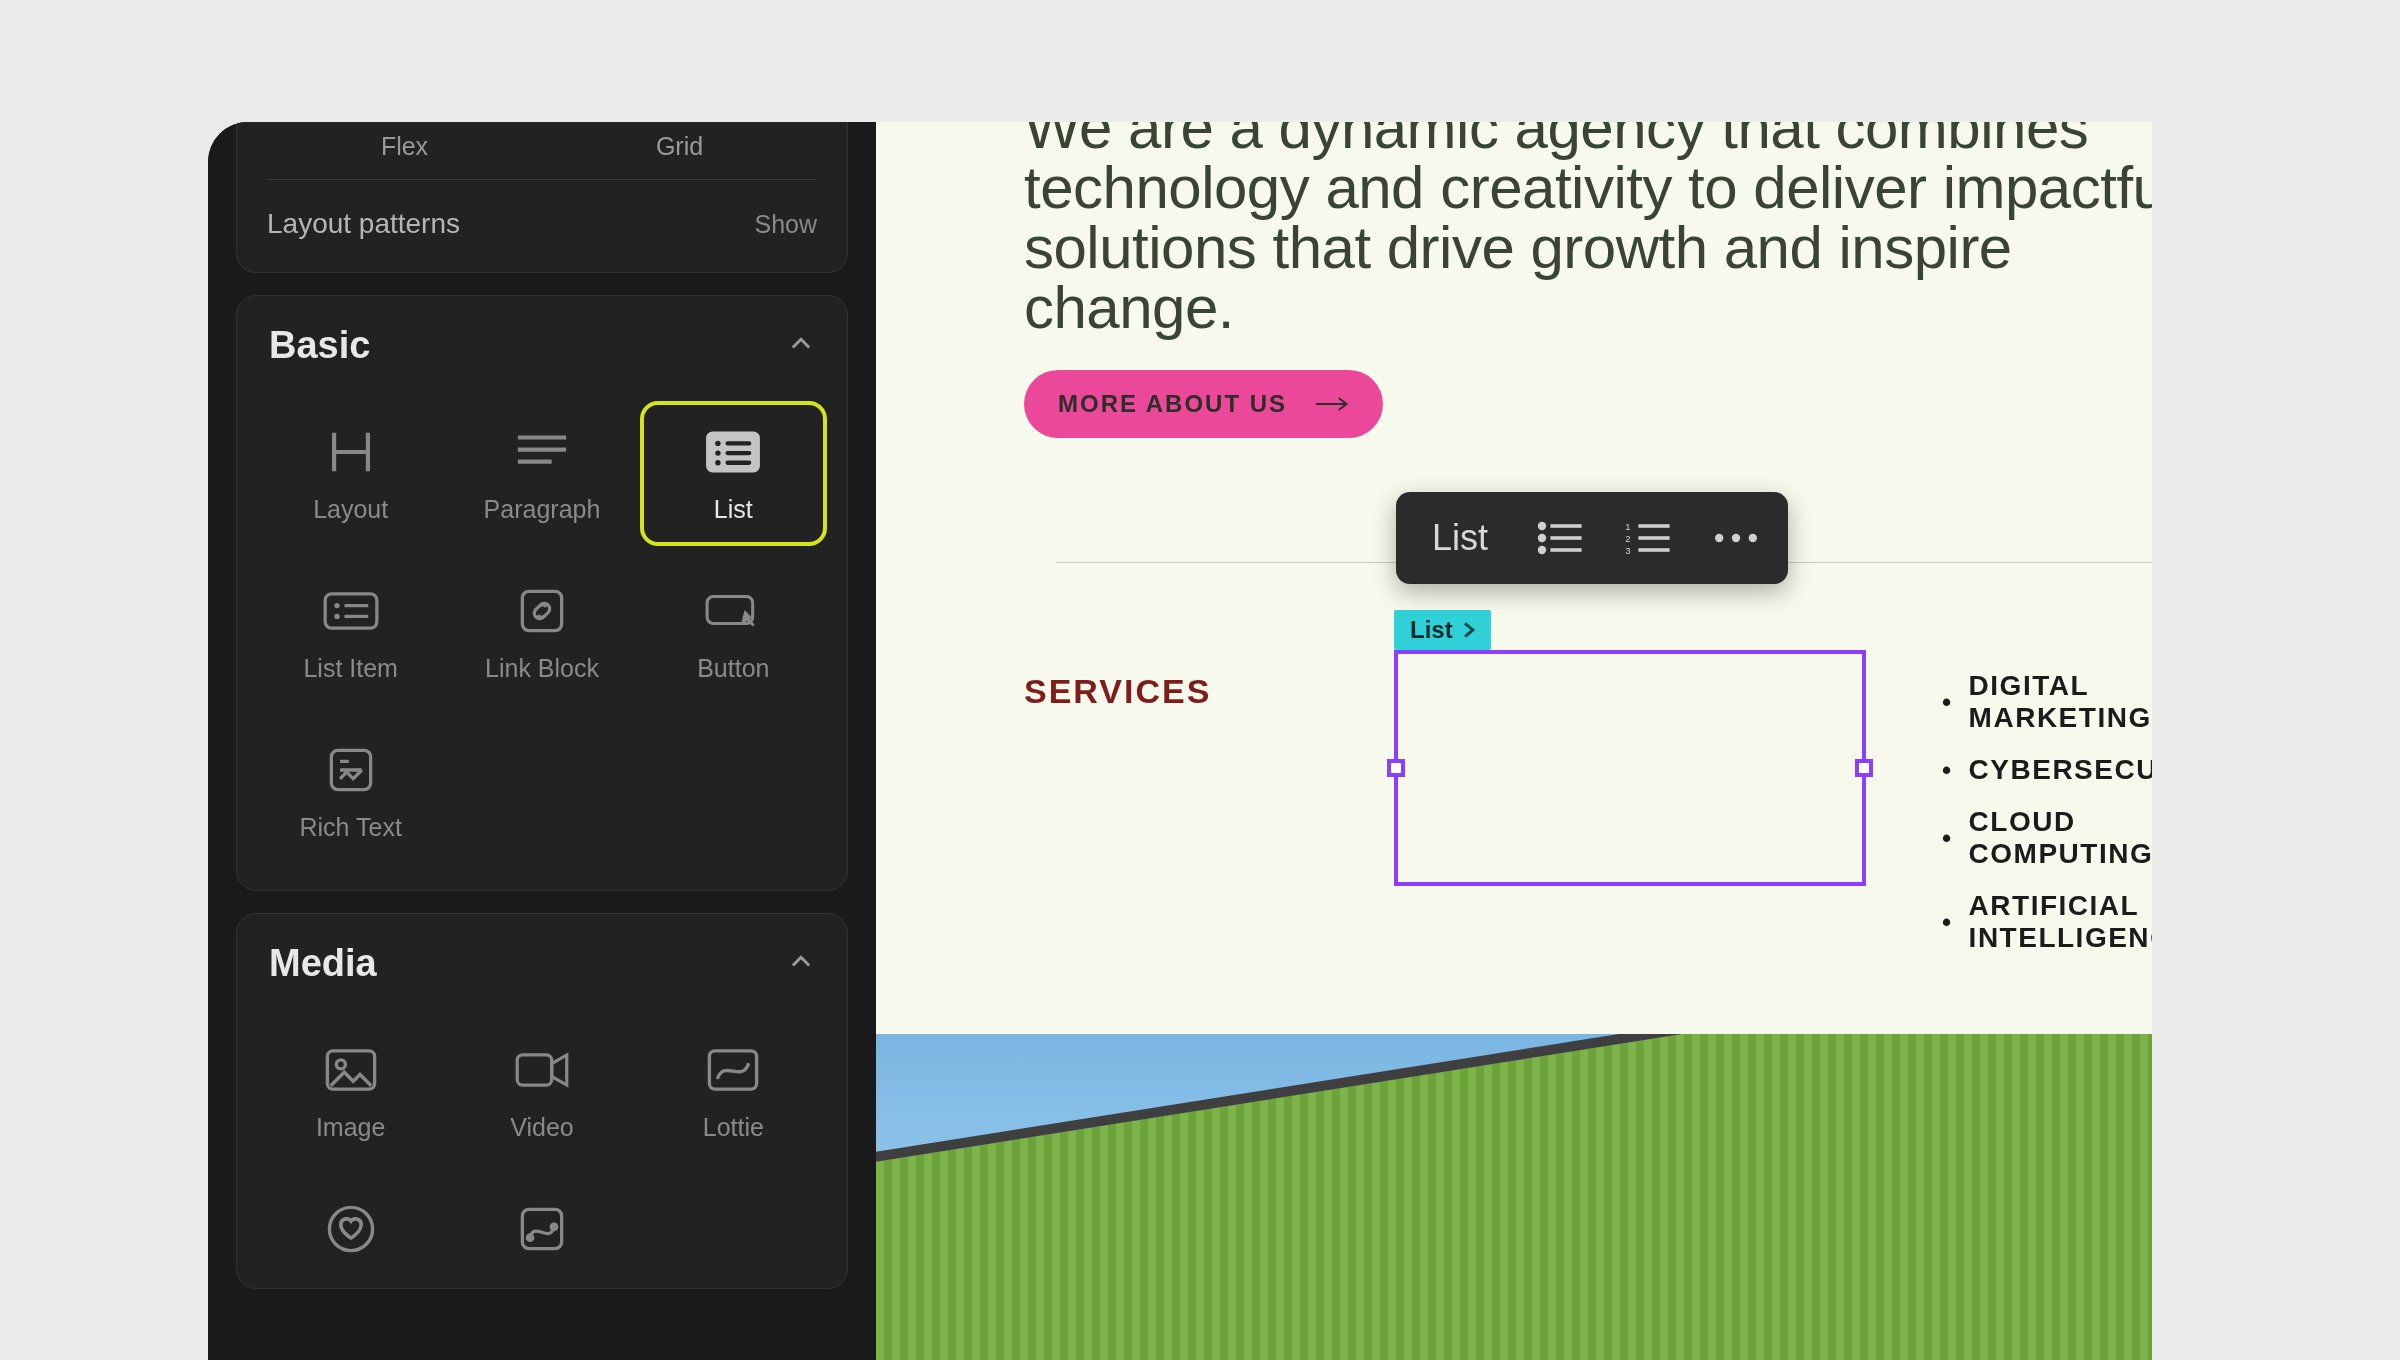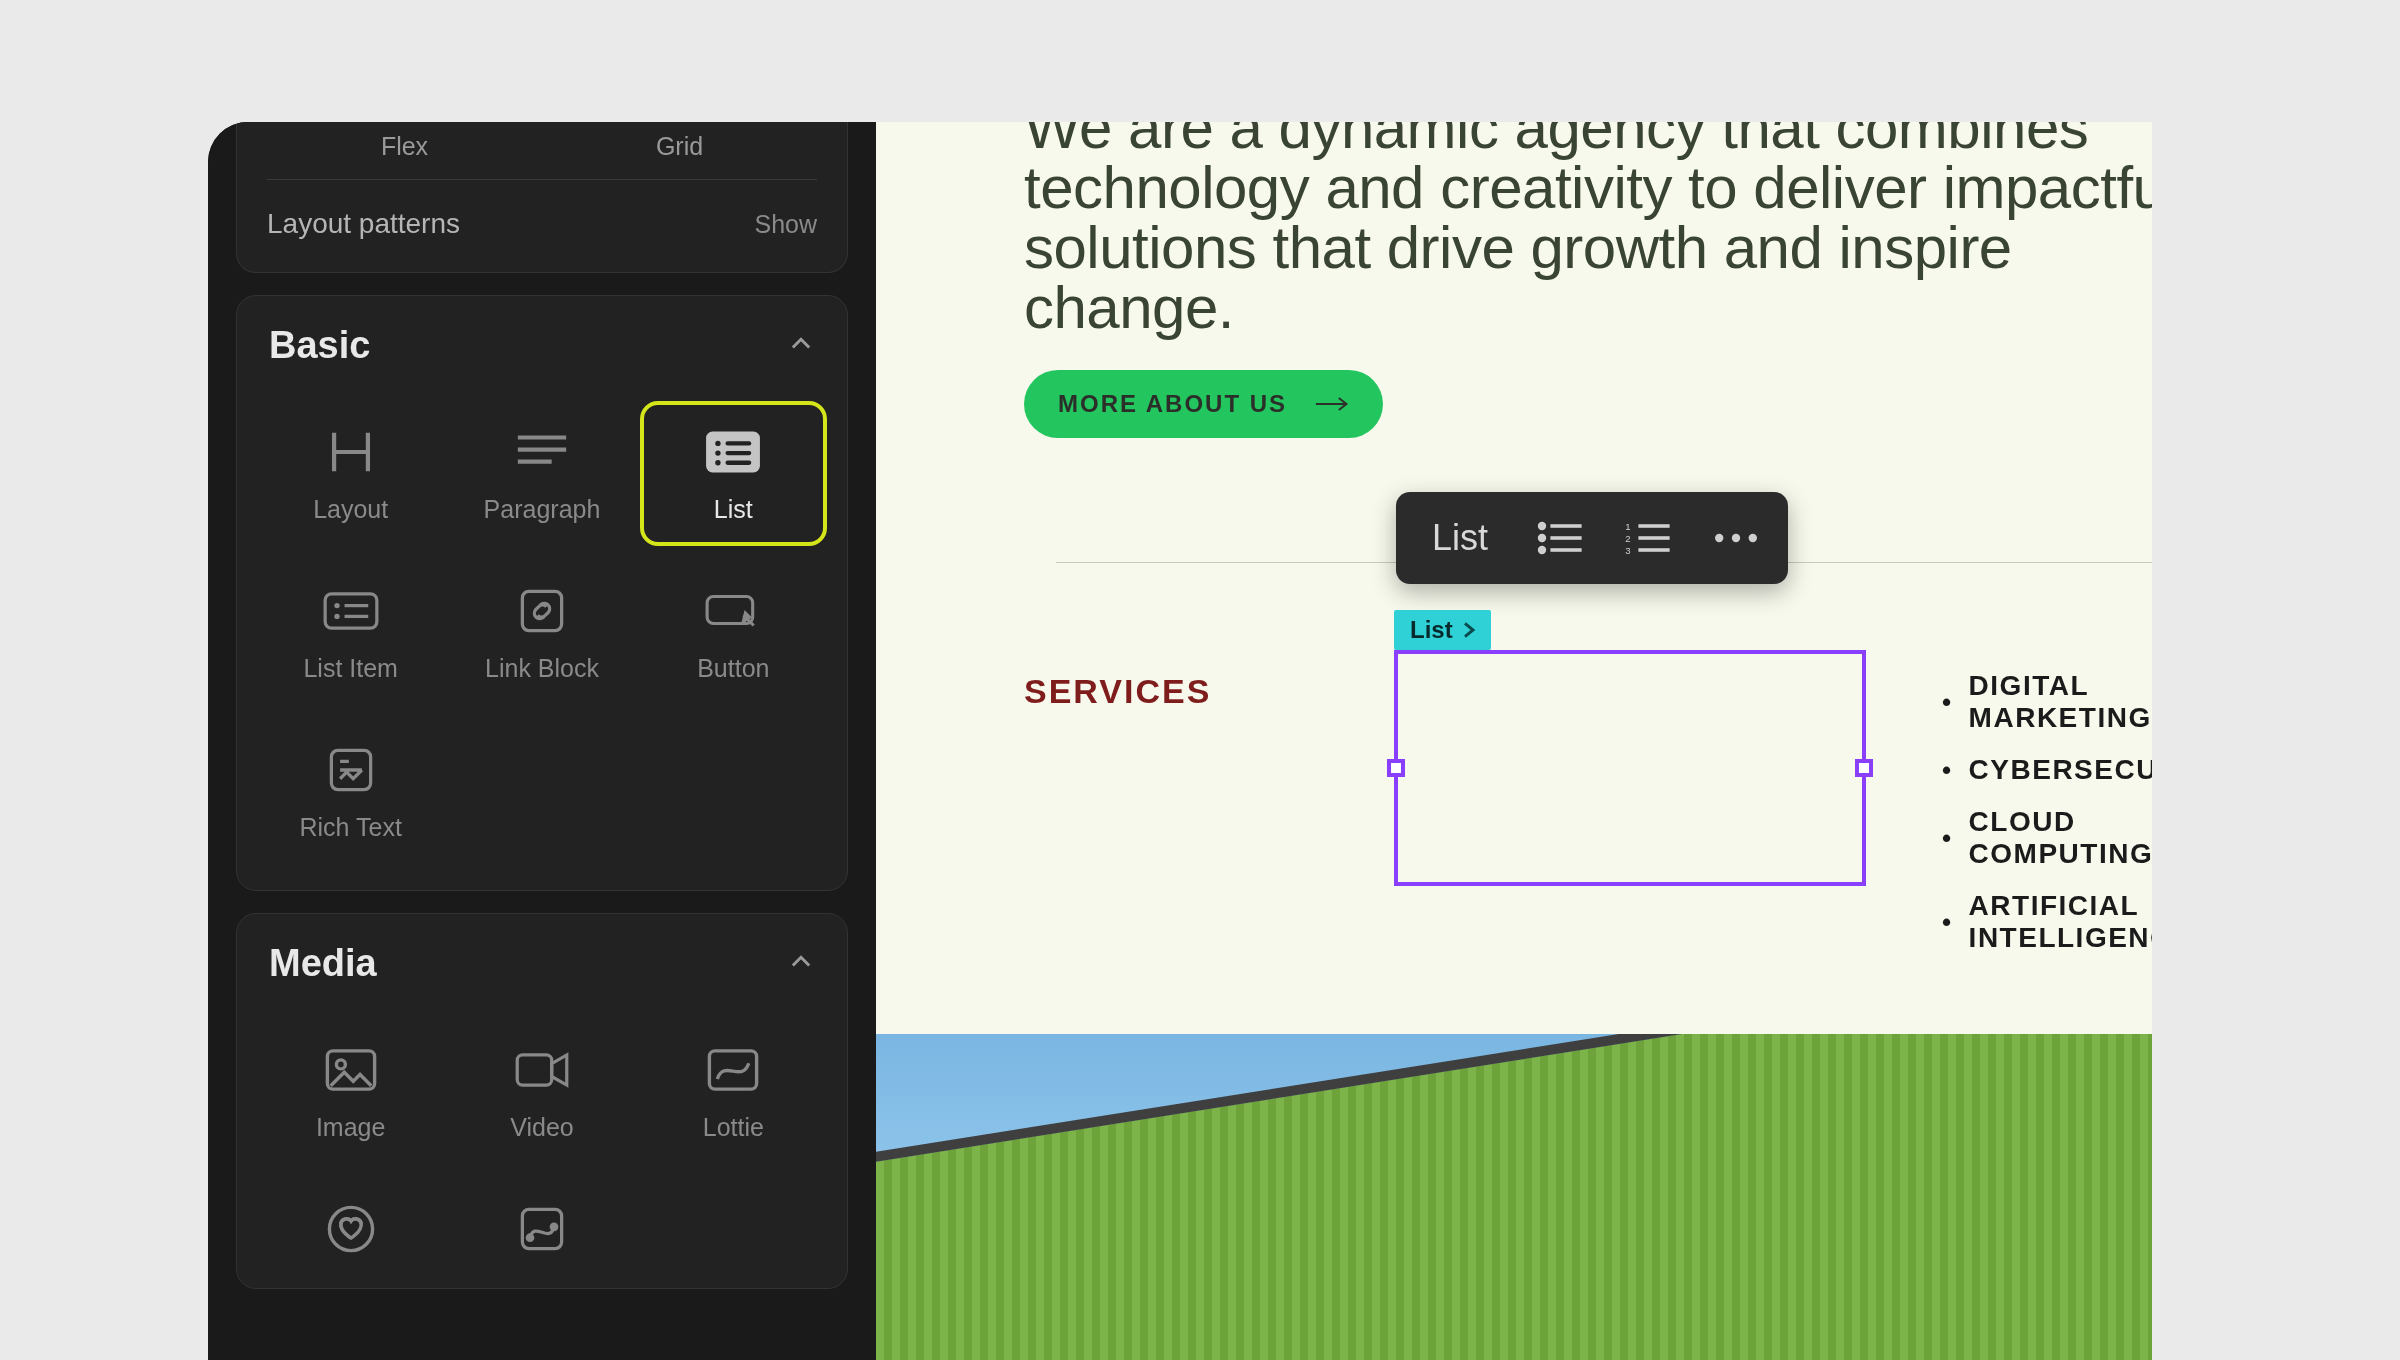--- a/index.html
+++ b/index.html
@@ -120,21 +120,21 @@
     color: #3a4433;
     font-size: 60px;
     line-height: 1.0;
     font-weight: 500;
     letter-spacing: -0.5px;
   }
   .hero-cta {
     position: absolute;
     left: 148px;
     top: 248px;
-    background: #22c55e;
+    background: #ec4899;
     border-radius: 40px;
     padding: 20px 34px;
     display: inline-flex;
     align-items: center;
     gap: 28px;
     font-size: 24px;
     font-weight: 700;
     letter-spacing: 2px;
     color: #2c2f29;
     cursor: pointer;

